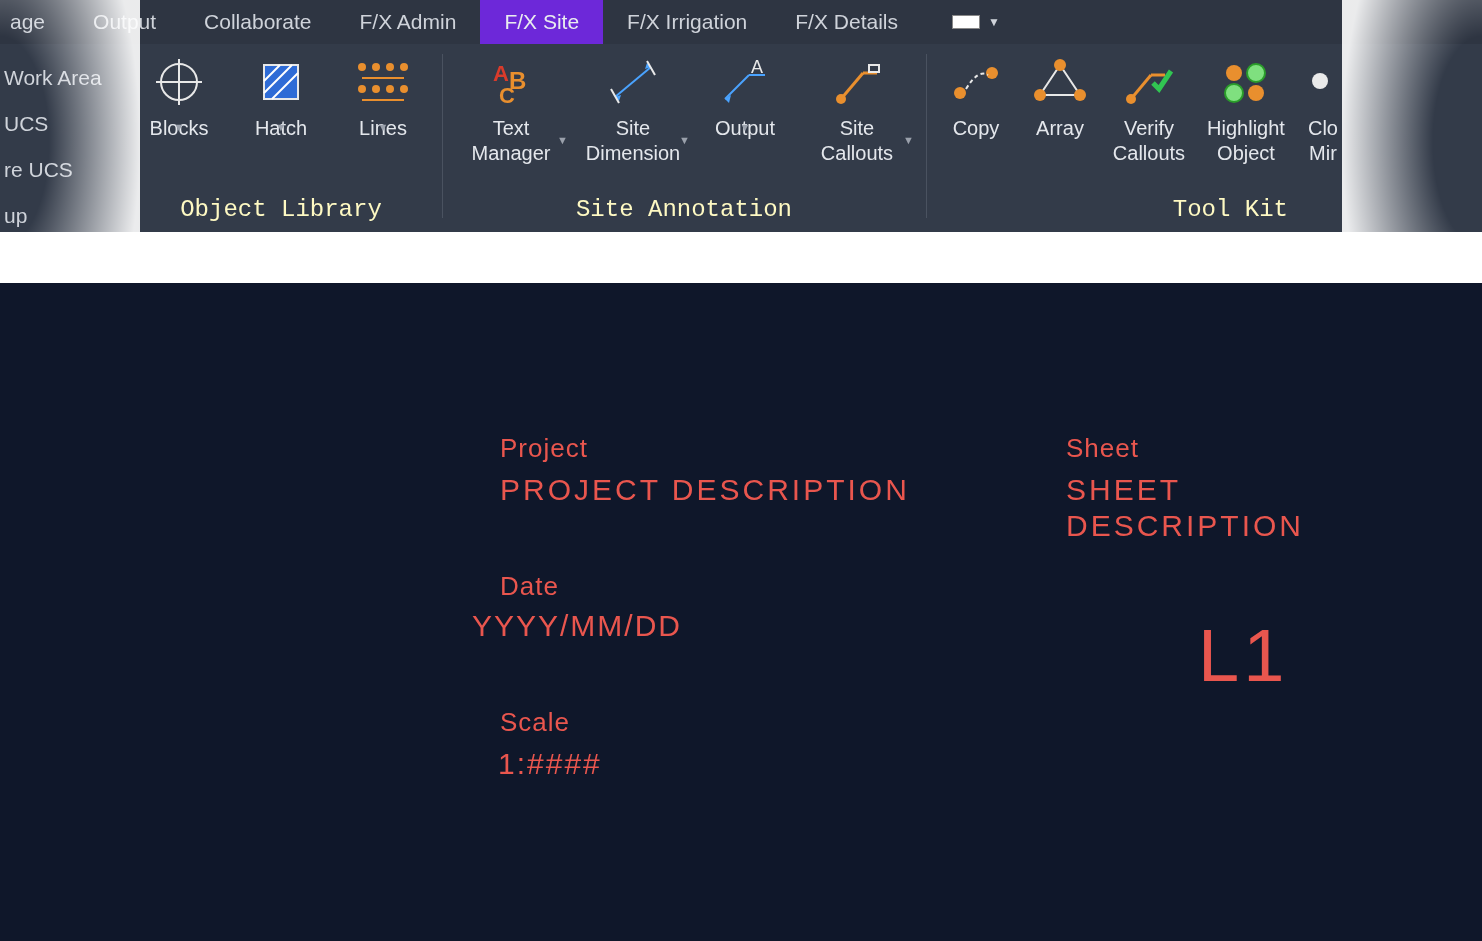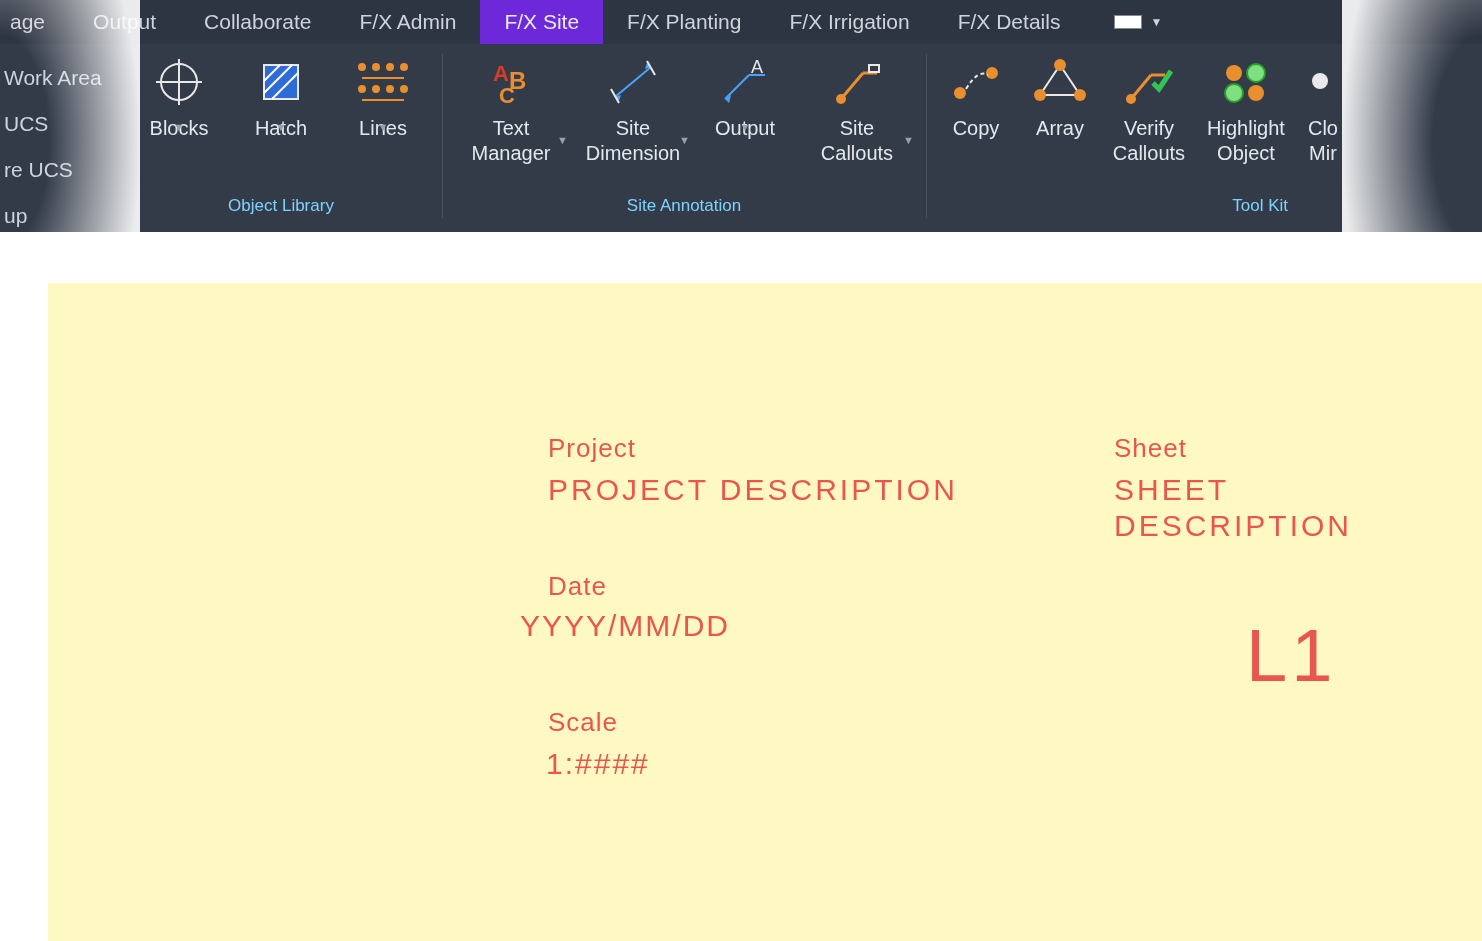--- a/index.html
+++ b/index.html
@@ -95,22 +95,23 @@
     width:1px; background:#4a5260;
   }
   .panel-buttons {
     display:flex;
     align-items:flex-start;
     padding:6px 10px 0 10px;
     gap:4px;
     height:152px;
   }
   .panel-title {
-    font-size:17px; color:#7dd3fc;
+    font-size:24px; color:#fef9c3;
     padding-bottom:6px;
+    font-family:Liberation Mono, monospace;
   }
 
   .rbtn {
     display:flex; flex-direction:column; align-items:center;
     width:98px;
     padding-top:4px;
     cursor:pointer;
     color:#e4e7ec;
     font-size:20px;
     text-align:center;
@@ -131,22 +132,21 @@
   .rbtn.caret-right .caret { right:2px; bottom:18px; }
 
   
   .dotline { display:flex; gap:6px; }
   .dotline span { width:8px; height:8px; border-radius:50%; background:#e98f2e; }
   
   
   .canvas {
     position:absolute;
     left:0; right:0; top:283px; bottom:0;
-    background:#fef9c3;
-    margin-left:48px;
+    background:#0f172a;
   }
   .tb {
     position:absolute;
     color:#e9564e;   
     font-family:"Segoe UI", Arial, sans-serif;
   }
   .tb.small { font-size:26px; font-weight:400; letter-spacing:1px; }
   .tb.big   { font-size:30px; font-weight:400; letter-spacing:3px; }
   .tb.huge  { font-size:74px; font-weight:400; letter-spacing:4px; }
 
@@ -158,21 +158,20 @@
 
 <div class="ribbon-wrap">
   <div class="ribbon">
 
     <div class="tabstrip">
       <div class="tab first">age</div>
       <div class="tab">Output</div>
       <div class="tab">Collaborate</div>
       <div class="tab">F/X Admin</div>
       <div class="tab active">F/X Site</div>
-      <div class="tab">F/X Planting</div>
       <div class="tab">F/X Irrigation</div>
       <div class="tab">F/X Details</div>
       <div class="layer-chip">
         <span class="layer-swatch"></span>
         <span class="layer-caret">▼</span>
       </div>
     </div>
 
     <div class="ribbon-body">
 

